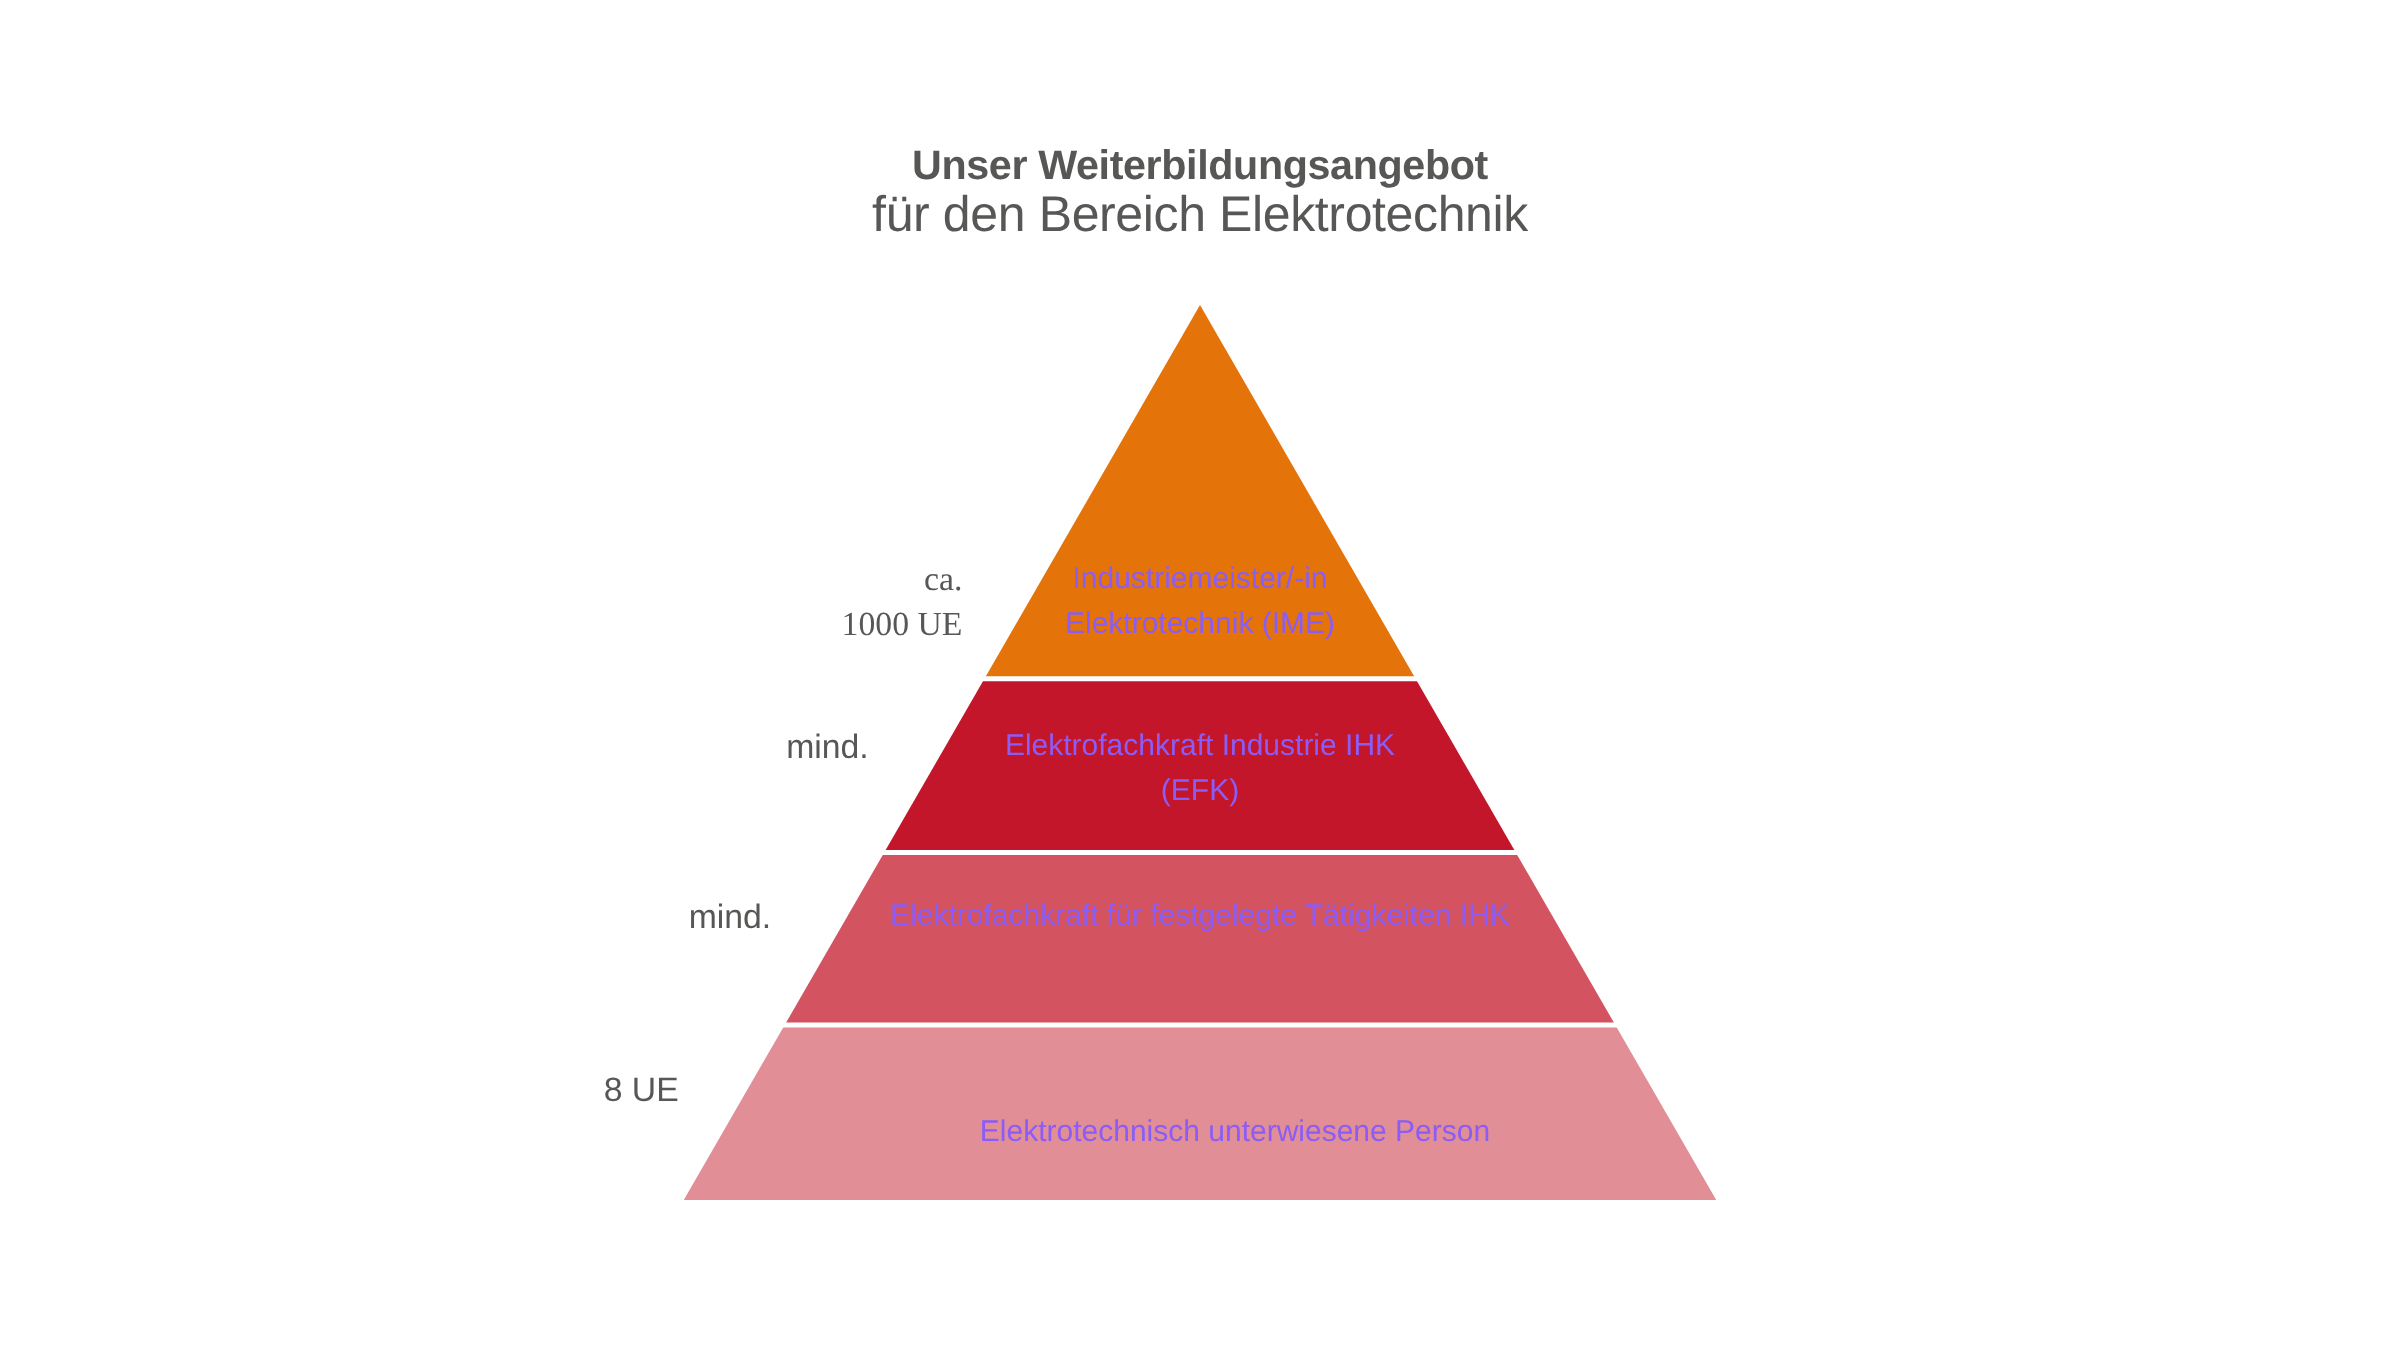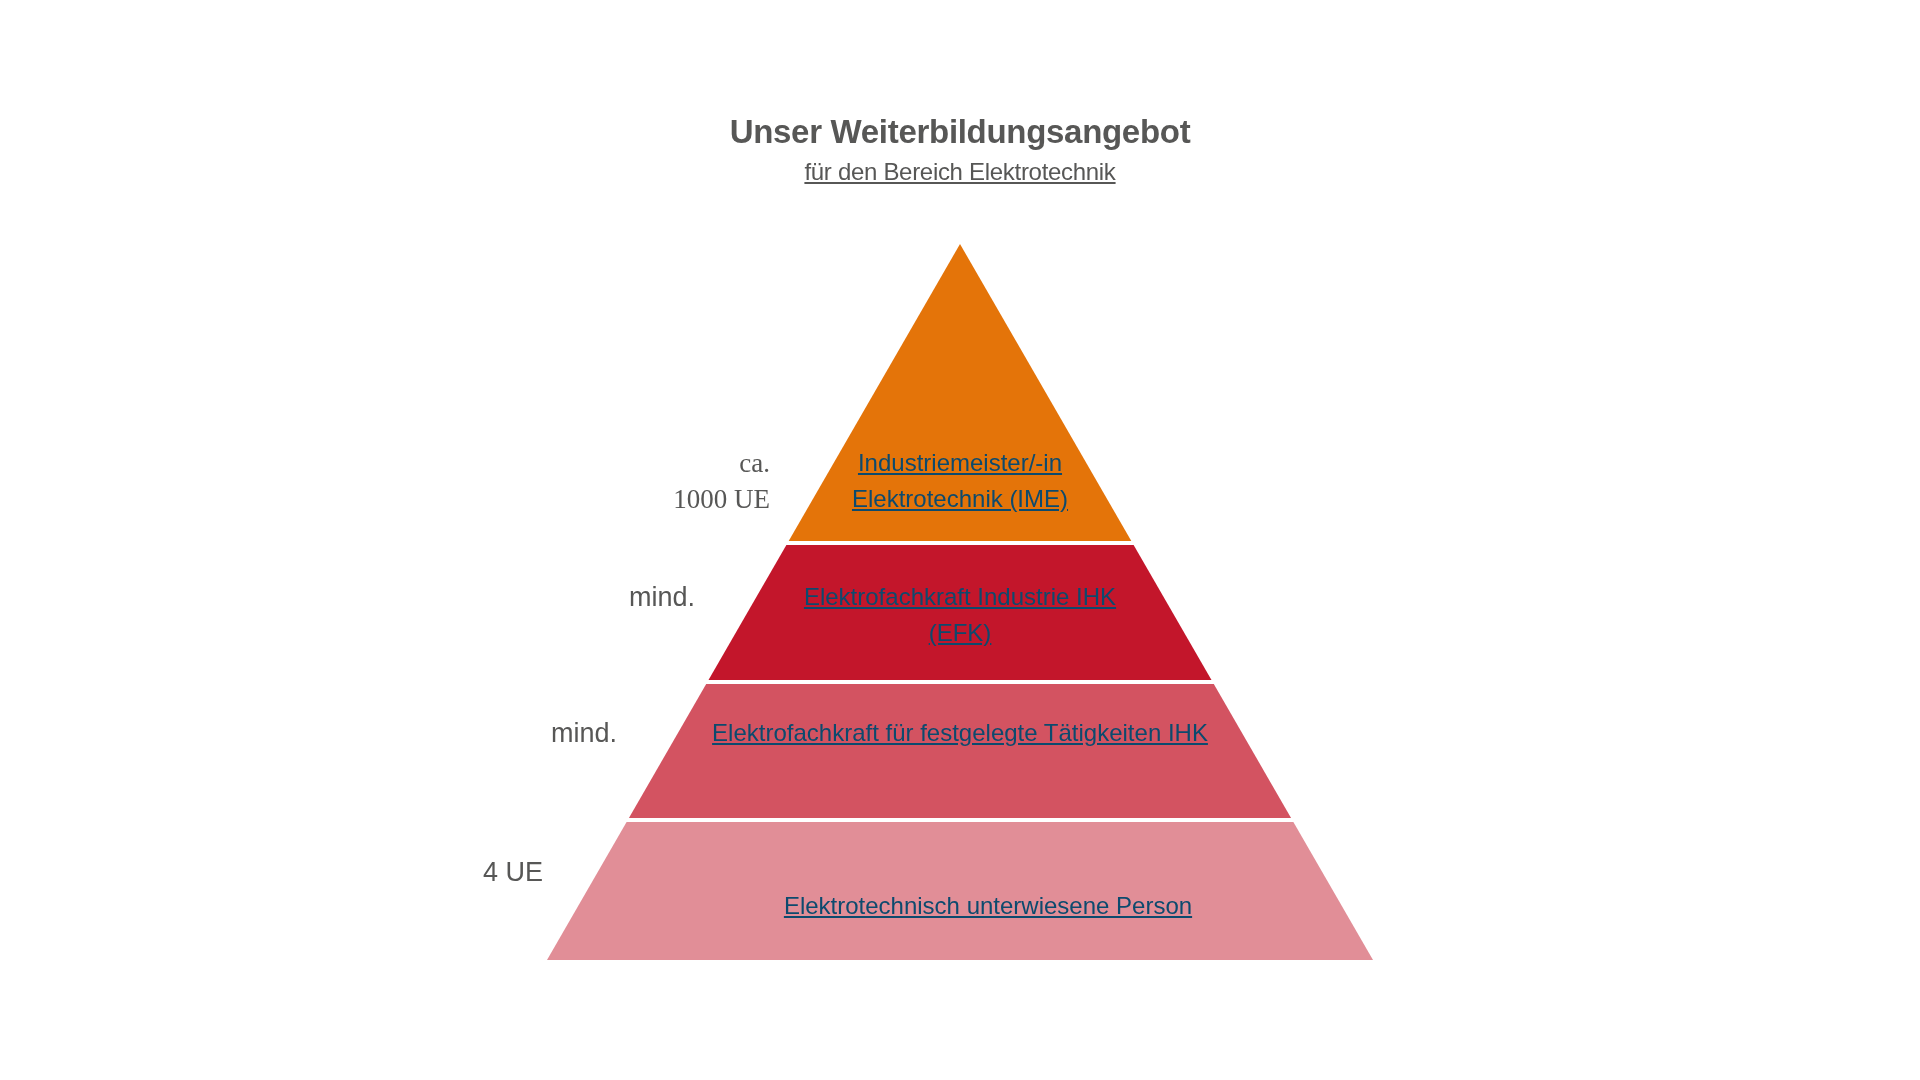--- a/index.html
+++ b/index.html
@@ -25,25 +25,24 @@
     text-align: center;
     color: #575756;
   }
   .title-line1 {
     font-size: 33px;
     font-weight: 700;
     line-height: 40px;
     letter-spacing: -0.3px;
   }
   .title-line2 {
-    font-size: 24px;
+    font-size: 40px;
     font-weight: 400;
     line-height: 40px;
     letter-spacing: -0.3px;
-    text-decoration: underline;
   }
 
   
   .pyramid {
     position: absolute;
     left: 547px;
     top: 244px;
     width: 826px;
     height: 716px;
     clip-path: polygon(50% 0%, 100% 100%, 0% 100%);
@@ -53,25 +52,24 @@
   .band-2 { top: 301px; height: 135px; }
   .band-3 { top: 440px; height: 134px; }
   .band-4 { top: 578px; height: 138px; }
 
   
   .band-text {
     position: absolute;
     left: 0;
     width: 1920px;
     text-align: center;
-    color: #0c4a6e;
+    color: #8b5cf6;
     font-size: 24px;
     line-height: 36px;
     font-weight: 400;
-    text-decoration: underline;
   }
   .band-text-1 { top: 445px; }
   .band-text-2 { top: 579px; }
   .band-text-3 { top: 715px; }
   .band-text-4 { top: 888px; padding-left: 28px; }
 
   
   .duration {
     position: absolute;
     width: 300px;
@@ -121,16 +119,16 @@
     <div>ca.</div>
     <div>1000 UE</div>
   </div>
   <div class="duration duration-2">
     <div>mind.</div>
   </div>
   <div class="duration duration-3">
     <div>mind.</div>
   </div>
   <div class="duration duration-4">
-    <div>4 UE</div>
+    <div>8 UE</div>
   </div>
 
 </div>
 
 </body></html>

